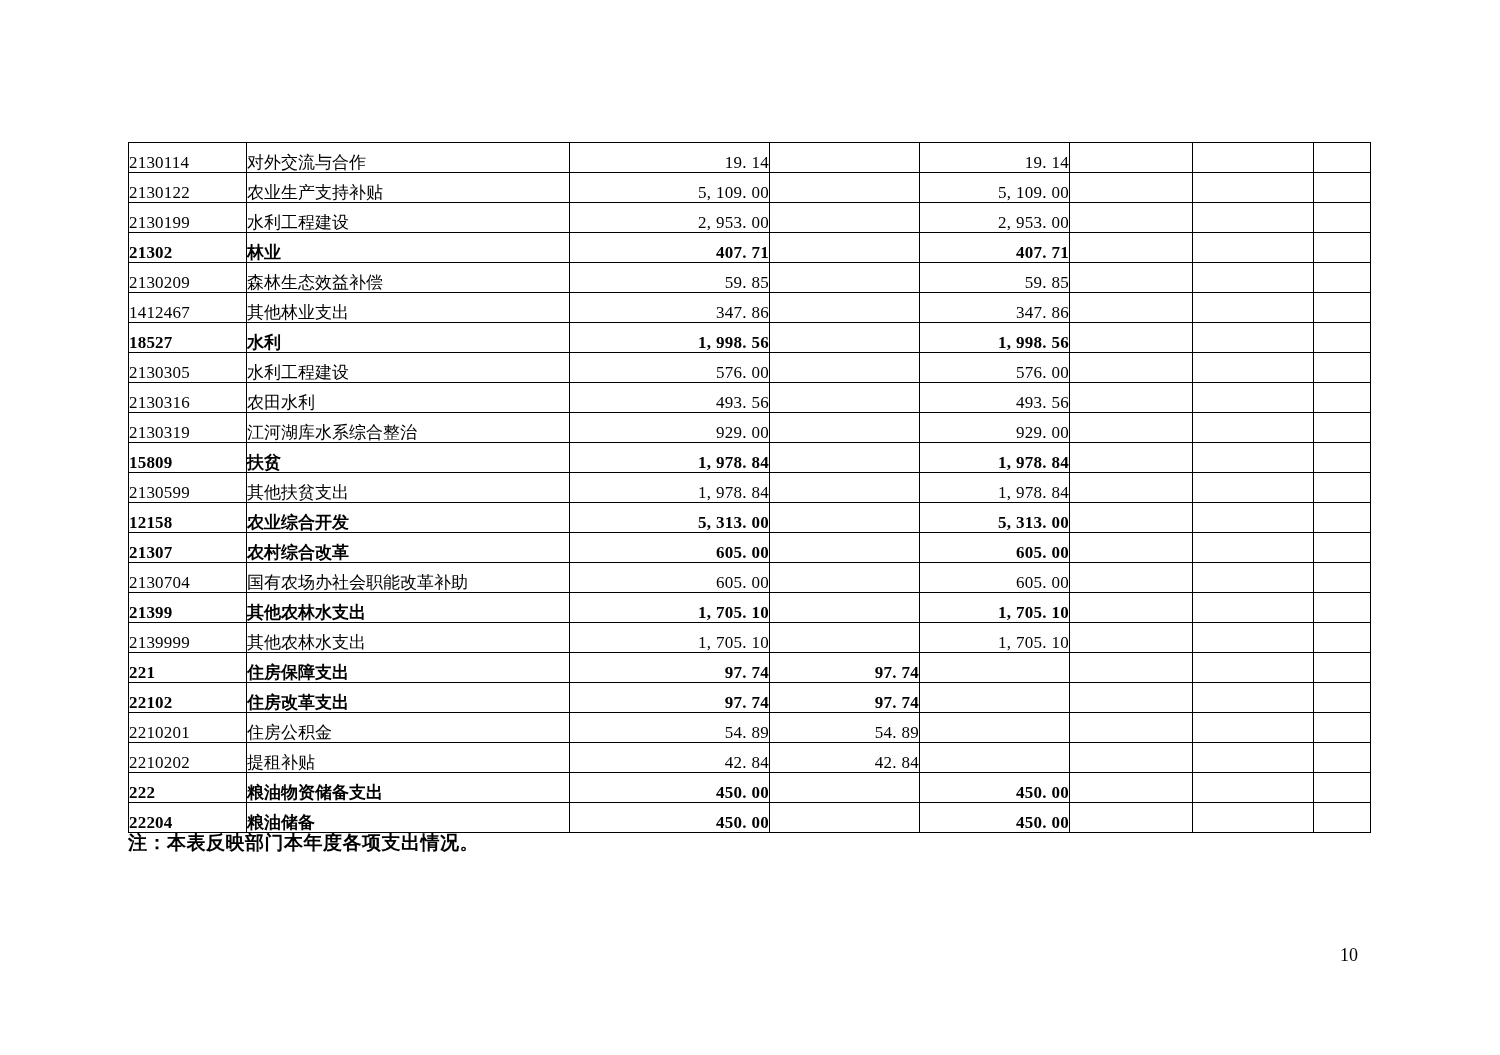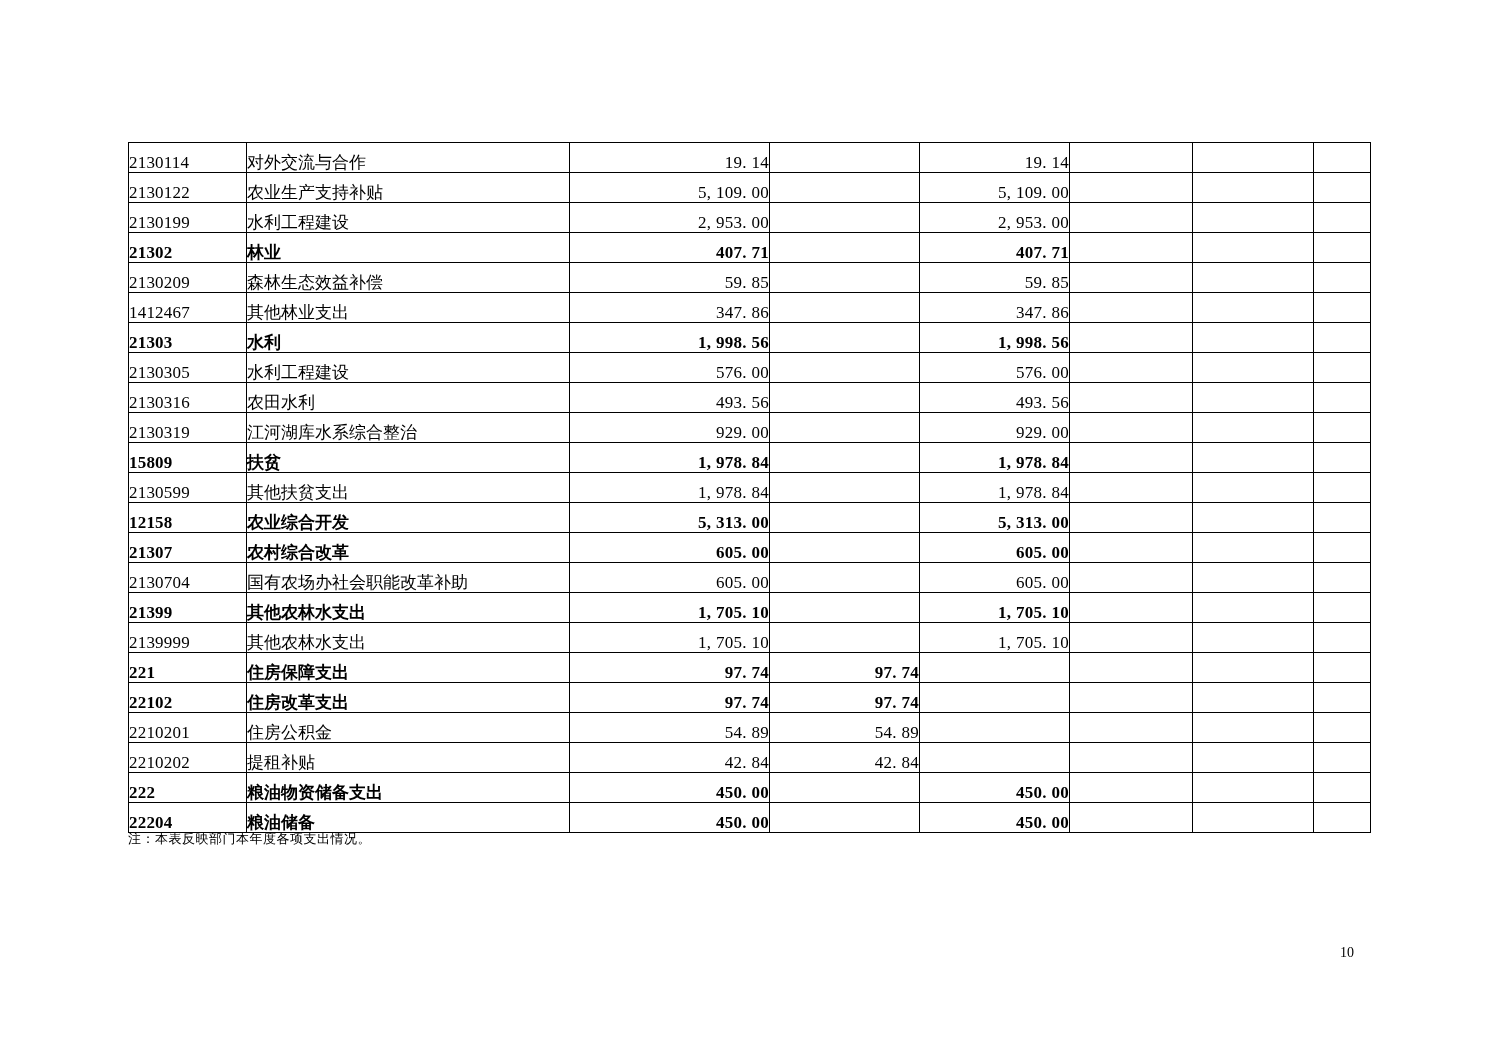--- a/index.html
+++ b/index.html
@@ -73,28 +73,29 @@
     letter-spacing: 0.3px;
   }
   .bold { font-weight: bold; }
   .indent1 { padding-left: 18px; }
   .indent2 { padding-left: 30px; }
 
   .note {
     position: absolute;
     left: 128px;
     top: 830px;
-    font-size: 13px;
+    font-size: 19px;
     letter-spacing: 0.5px;
+    font-weight: bold;
   }
   .pagenum {
     position: absolute;
     left: 1340px;
     top: 945px;
-    font-size: 14px;
+    font-size: 18px;
   }
 </style>
 </head>
 <body>
 
 <div class="page">
 
   <div class="sheet">
     <table class="budget">
       <colgroup>
@@ -162,21 +163,21 @@
             <td class="code">1412467</td>
             <td class="name indent2">其他林业支出</td>
             <td class="num">347. 86</td>
             <td class="num"></td>
             <td class="num">347. 86</td>
             <td class="num"></td>
             <td class="num"></td>
             <td class="num"></td>
           </tr>
           <tr>
-            <td class="code bold">21303</td>
+            <td class="code bold">18527</td>
             <td class="name bold indent1">水利</td>
             <td class="num bold">1, 998. 56</td>
             <td class="num bold"></td>
             <td class="num bold">1, 998. 56</td>
             <td class="num bold"></td>
             <td class="num bold"></td>
             <td class="num bold"></td>
           </tr>
           <tr>
             <td class="code">2130305</td>

